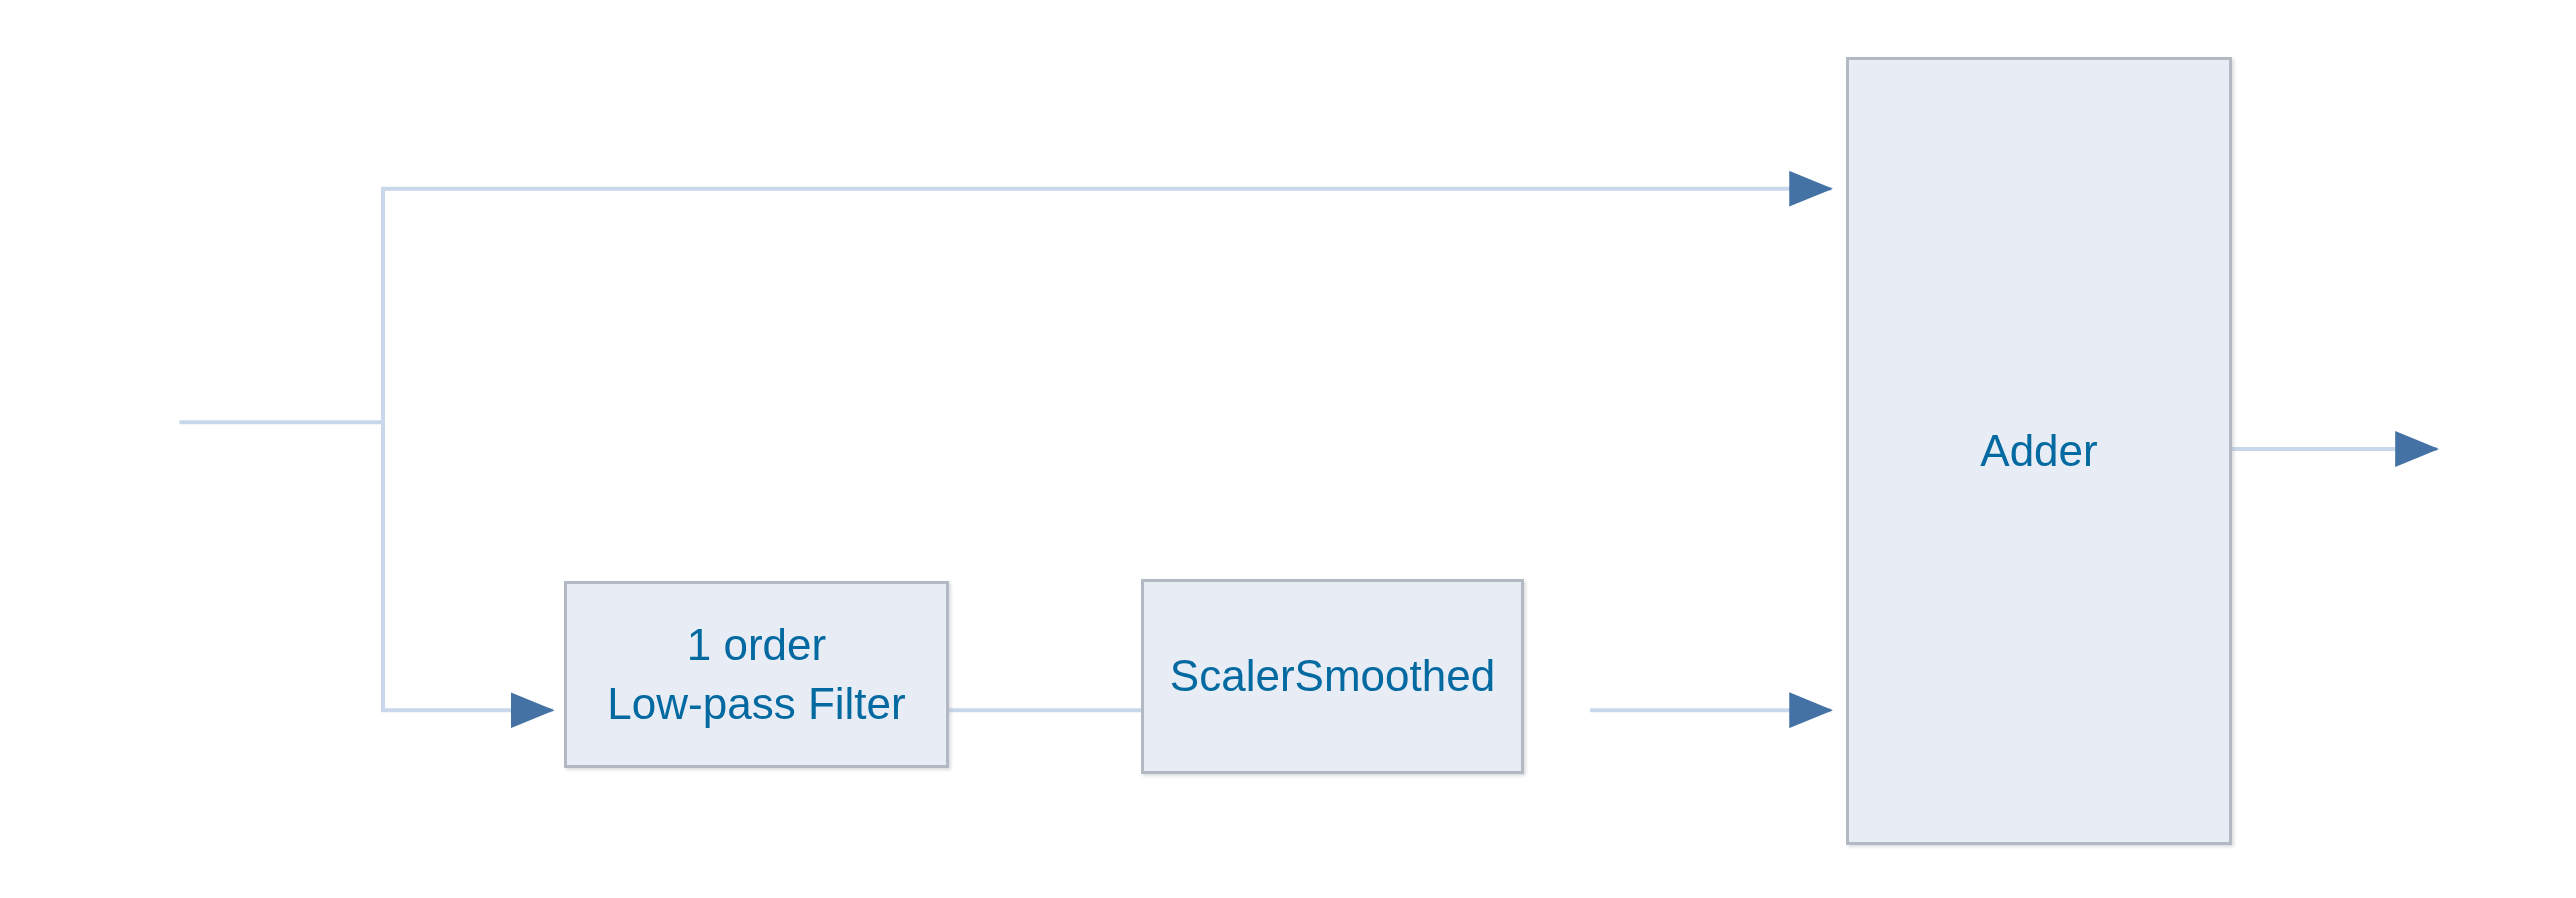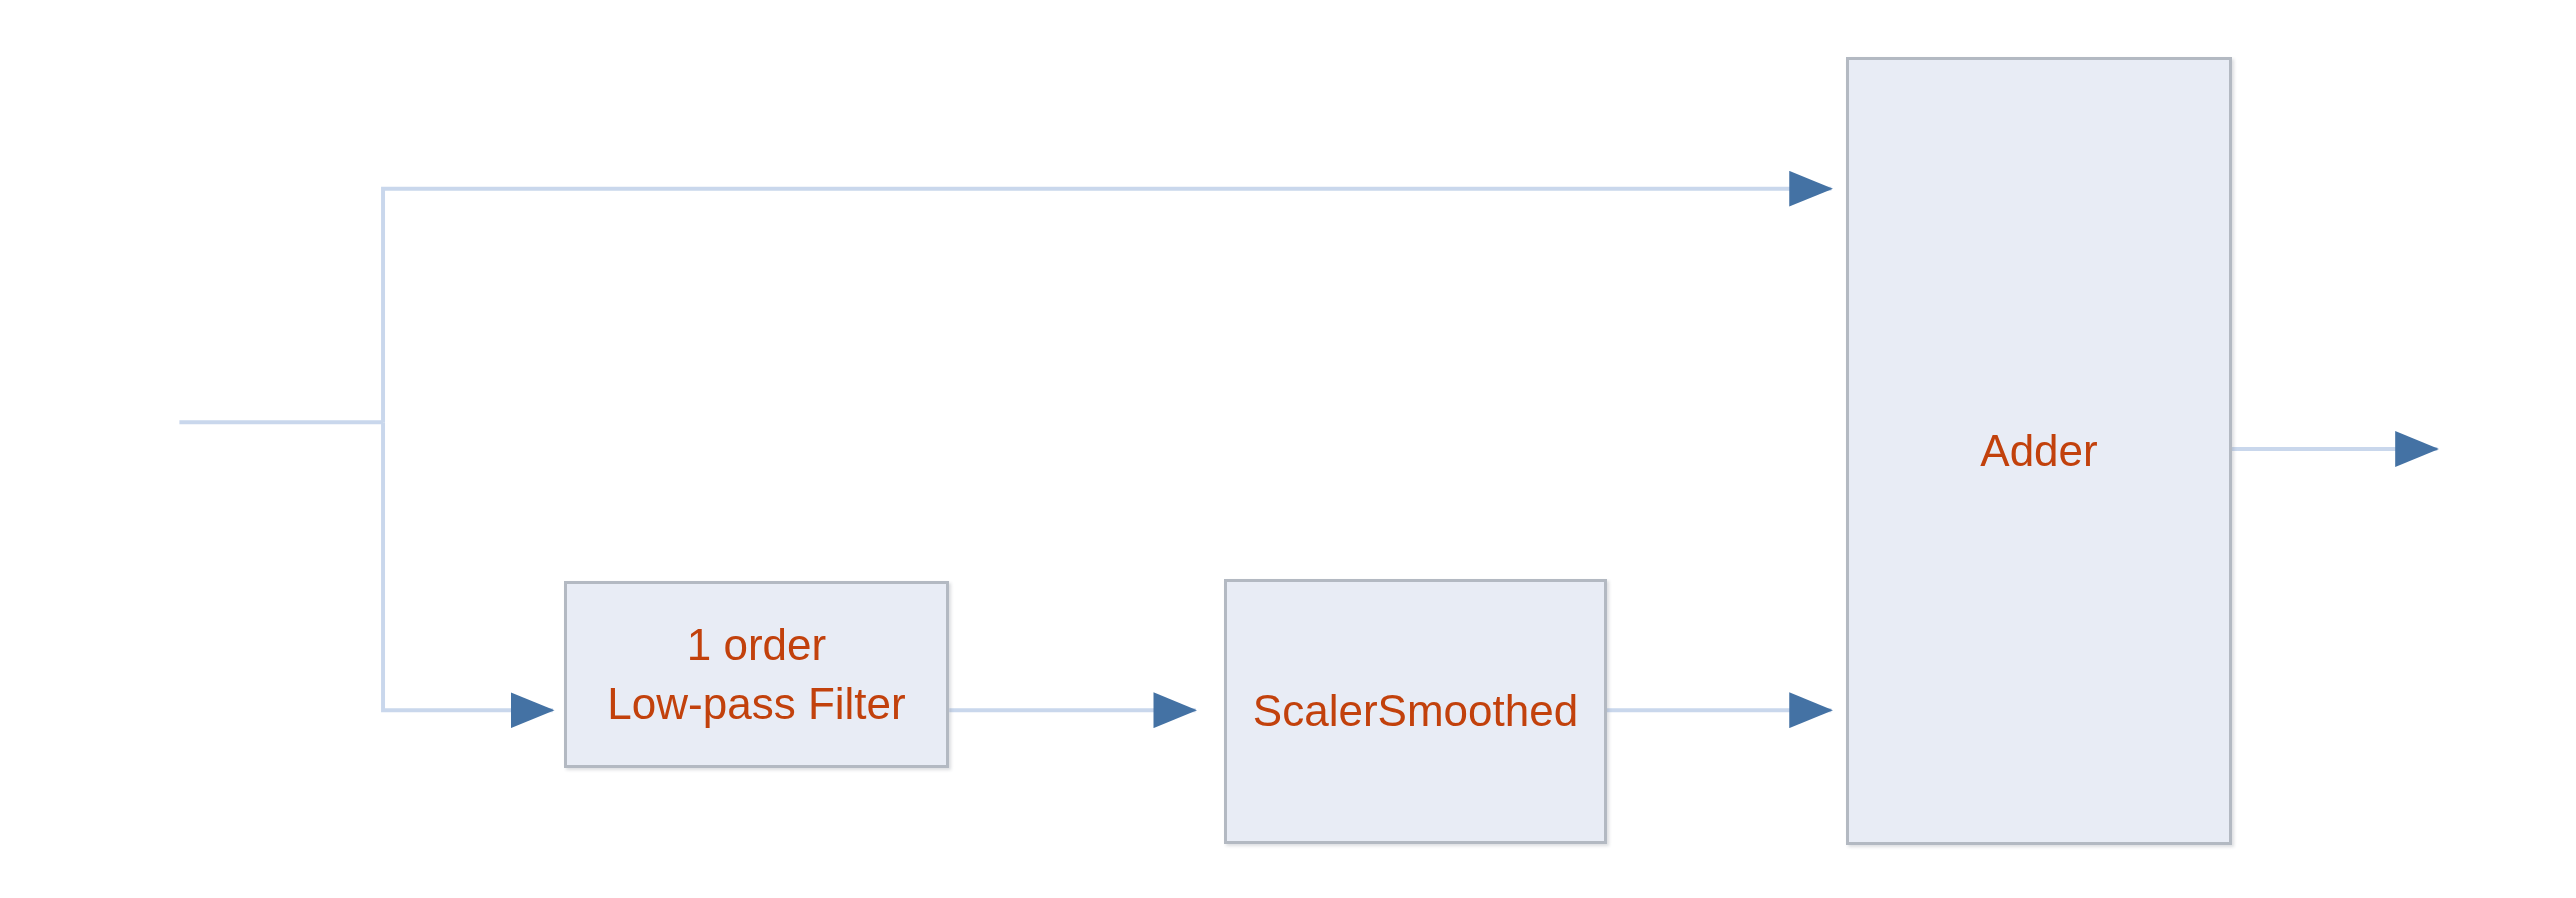--- a/index.html
+++ b/index.html
@@ -27,29 +27,29 @@
   }
   .node {
     position: absolute;
     box-sizing: border-box;
     background: #e8ecf5;
     border: 3px solid #b3b9c2;
     display: flex;
     align-items: center;
     justify-content: center;
     text-align: center;
-    color: #c2410c;
+    color: #0369a1;
     line-height: 1.32;
     white-space: pre-line;
     font-size: 44px;
     font-family: "Liberation Sans", sans-serif;
     box-shadow: 2px 2px 3px rgba(140,146,156,0.30);
   }
   #node-lpf   { left: 564px;  top: 581px; width: 385px; height: 187px; }
-  #node-scaler{ left: 1224px; top: 579px; width: 383px; height: 265px; }
+  #node-scaler{ left: 1141px; top: 579px; width: 383px; height: 195px; }
   #node-adder { left: 1846px; top: 57px;  width: 386px; height: 788px; }
 </style>
 </head>
 <body>
 
 <div id="canvas">
 
   <svg id="wires" viewBox="0 0 2592 904" xmlns="http://www.w3.org/2000/svg">
     <defs>
       <marker id="arrowhead" markerWidth="11" markerHeight="9" refX="10.6" refY="4.5" orient="auto" markerUnits="strokeWidth">

